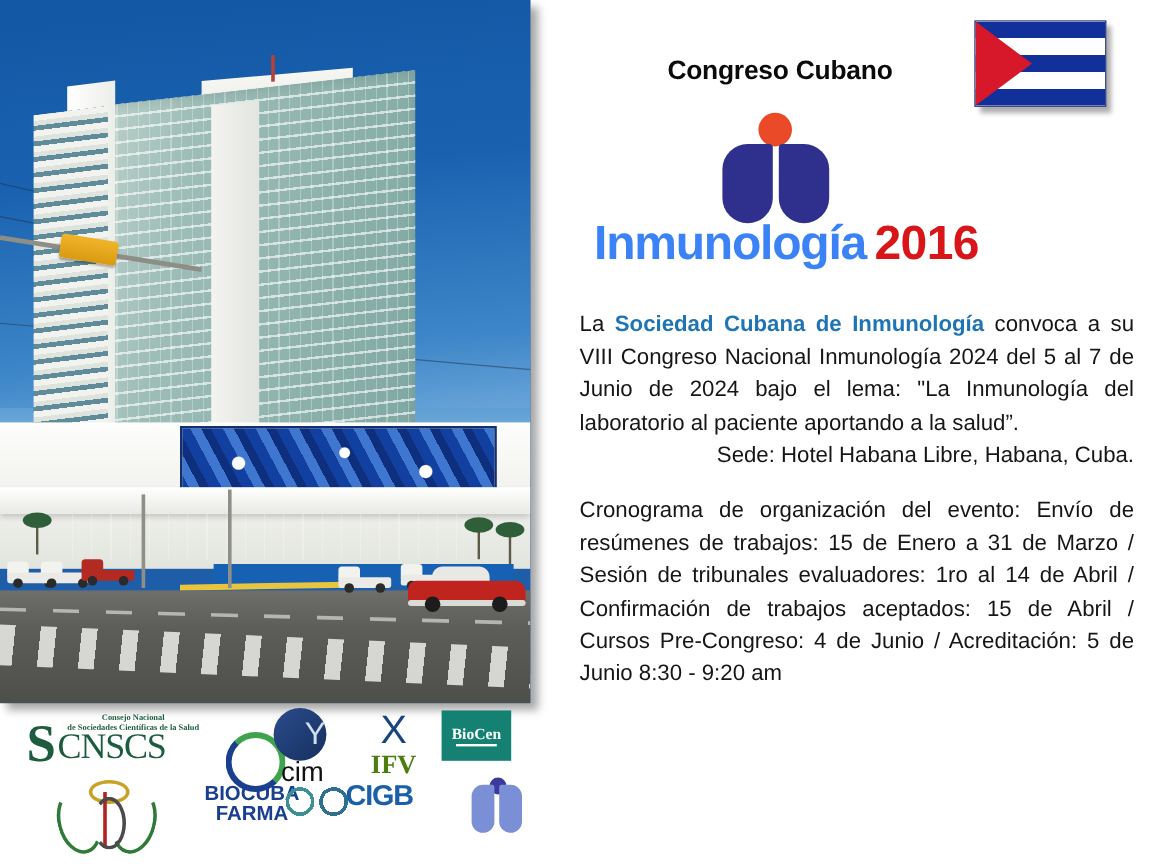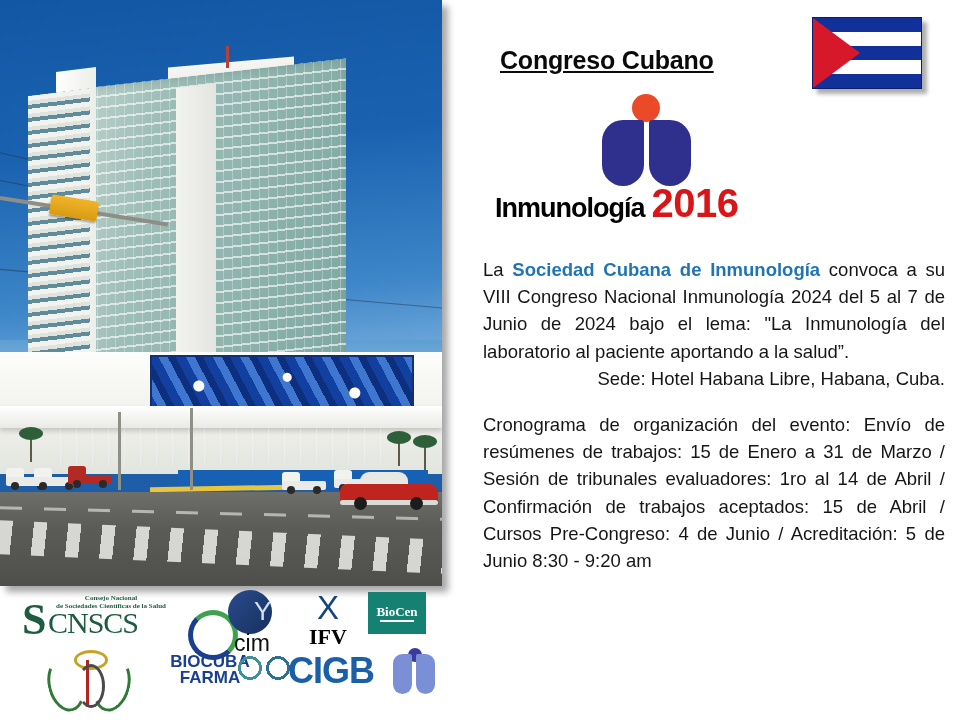--- a/index.html
+++ b/index.html
@@ -127,23 +127,23 @@
   .palm{position:absolute;width:2px;height:26px;background:#5d5a47;}
   .palm::before{content:"";position:absolute;left:-11px;top:-9px;width:24px;height:13px;border-radius:50%;background:#2f5f38;}
   .pole{position:absolute;width:3px;background:#8e9087;}
   .traffic-arm{position:absolute;left:0;top:196px;width:170px;height:4px;background:#8d8f86;transform:rotate(9deg);transform-origin:left center;}
   .traffic-box{position:absolute;left:50px;top:198px;width:48px;height:20px;background:linear-gradient(180deg,#f0b429,#d99a12);border-radius:3px;transform:rotate(9deg);box-shadow:0 2px 2px rgba(0,0,0,.3);}
   .wire{position:absolute;height:1px;background:rgba(30,40,55,.45);transform-origin:left center;}
 
   
   .title{
     position:absolute;left:500px;top:46px;width:300px;
-    font-size:25px;font-weight:bold;color:#0a0a0a;
+    text-align:center;
+    font-size:22px;font-weight:bold;color:#0a0a0a;
     letter-spacing:-0.2px;
-    text-decoration:underline;
   }
   .flag{
     position:absolute;left:812px;top:17px;width:108px;height:70px;
     box-shadow:5px 5px 4px rgba(0,0,0,.32);
     border:1px solid #0b1f6b;overflow:hidden;background:#fff;
   }
   .flag .stripes{position:absolute;inset:0;
     background:repeating-linear-gradient(180deg,#12309a 0 20%,#ffffff 20% 40%);}
   .flag .tri{position:absolute;left:0;top:0;width:0;height:0;
     border-top:35px solid transparent;border-bottom:35px solid transparent;border-left:47px solid #d7182a;}
@@ -164,21 +164,21 @@
   .logomark .petal-r{
     position:absolute;left:53px;top:26px;width:42px;height:66px;
     background:#2f2f8d;
     border-radius:6px 40px 40px 40px;
   }
   .wordmark{
     position:absolute;left:495px;top:181px;width:400px;height:44px;
     white-space:nowrap;
   }
   .wordmark .w1{
-    font-size:27px;font-weight:bold;color:#000000;letter-spacing:-1px;
+    font-size:40px;font-weight:bold;color:#3b82f6;letter-spacing:-1px;
     font-family:"Liberation Sans",sans-serif;
   }
   .wordmark .w2{
     font-size:40px;font-weight:bold;color:#d8161a;letter-spacing:-0.5px;margin-left:7px;
     font-family:"Liberation Sans",sans-serif;
   }
 
   .body-text{
     position:absolute;left:483px;top:256px;width:462px;
     font-size:18.5px;line-height:1.47;color:#161616;
@@ -235,35 +235,35 @@
   
   .cim{left:212px;top:2px;width:80px;height:60px;}
   .cim .circ{position:absolute;left:16px;top:0;width:44px;height:44px;border-radius:50%;
     background:linear-gradient(135deg,#2a4b8d,#16305e);}
   .cim .y{position:absolute;left:26px;top:8px;width:24px;height:26px;color:#cfe0f5;font-size:26px;line-height:26px;}
   .cim .t{position:absolute;left:0;top:40px;width:80px;text-align:center;font-size:23px;color:#111;}
 
   
   .ifv{left:292px;top:2px;width:72px;height:60px;text-align:center;}
   .ifv .glyph{position:absolute;left:14px;top:0;width:44px;height:36px;color:#17467e;font-size:33px;line-height:36px;}
-  .ifv .t{position:absolute;left:0;top:34px;width:72px;font-size:22px;font-weight:bold;color:#000000;font-family:"Liberation Serif",serif;}
+  .ifv .t{position:absolute;left:0;top:34px;width:72px;font-size:22px;font-weight:bold;color:#4d7c0f;font-family:"Liberation Serif",serif;}
 
   
   .biocen{left:368px;top:4px;width:58px;height:42px;background:#148172;}
   .biocen .t{position:absolute;left:0;top:12px;width:58px;text-align:center;color:#fff;font-size:13px;font-weight:bold;font-family:"Liberation Serif",serif;}
   .biocen .u{position:absolute;left:12px;top:28px;width:34px;height:2px;background:#fff;}
 
   
   .cigb{left:236px;top:62px;width:148px;height:40px;}
   .cigb .helix{position:absolute;left:0;top:4px;width:56px;height:28px;
     background:
       radial-gradient(ellipse 14px 14px at 14px 14px,rgba(0,0,0,0) 9px,#3f8f96 9px 12px,rgba(0,0,0,0) 12px),
       radial-gradient(ellipse 14px 14px at 42px 14px,rgba(0,0,0,0) 9px,#2f6f8f 9px 12px,rgba(0,0,0,0) 12px);
   }
-  .cigb .t{position:absolute;left:52px;top:0;font-size:36px;font-weight:bold;color:#1a5fa8;letter-spacing:-1px;}
+  .cigb .t{position:absolute;left:52px;top:0;font-size:24px;font-weight:bold;color:#1a5fa8;letter-spacing:-1px;}
 
   
   .immlogo{left:392px;top:60px;width:46px;height:48px;}
   .immlogo .pl,.immlogo .pr{position:absolute;top:6px;width:19px;height:40px;background:#7b8fd6;}
   .immlogo .pl{left:1px;border-radius:20px 4px 20px 20px;}
   .immlogo .pr{left:24px;border-radius:4px 20px 20px 20px;}
   .immlogo .dot{position:absolute;left:16px;top:0;width:14px;height:14px;border-radius:50%;background:#3b3b9e;}
 </style>
 </head>
 <body>

